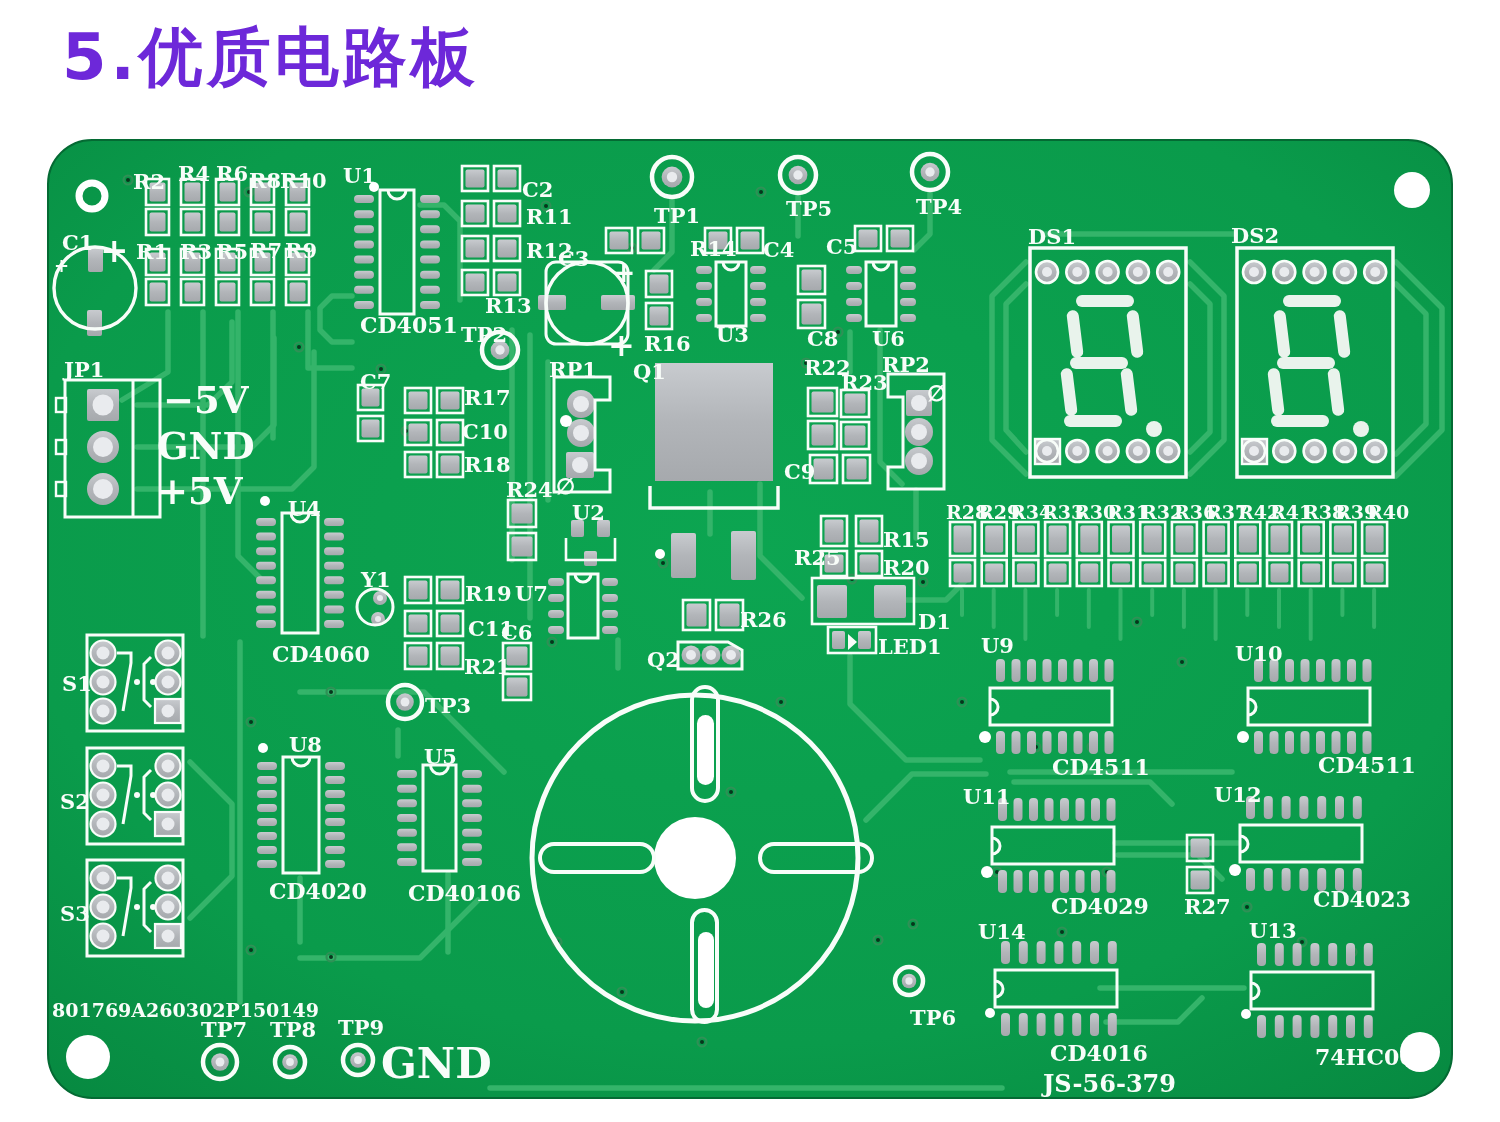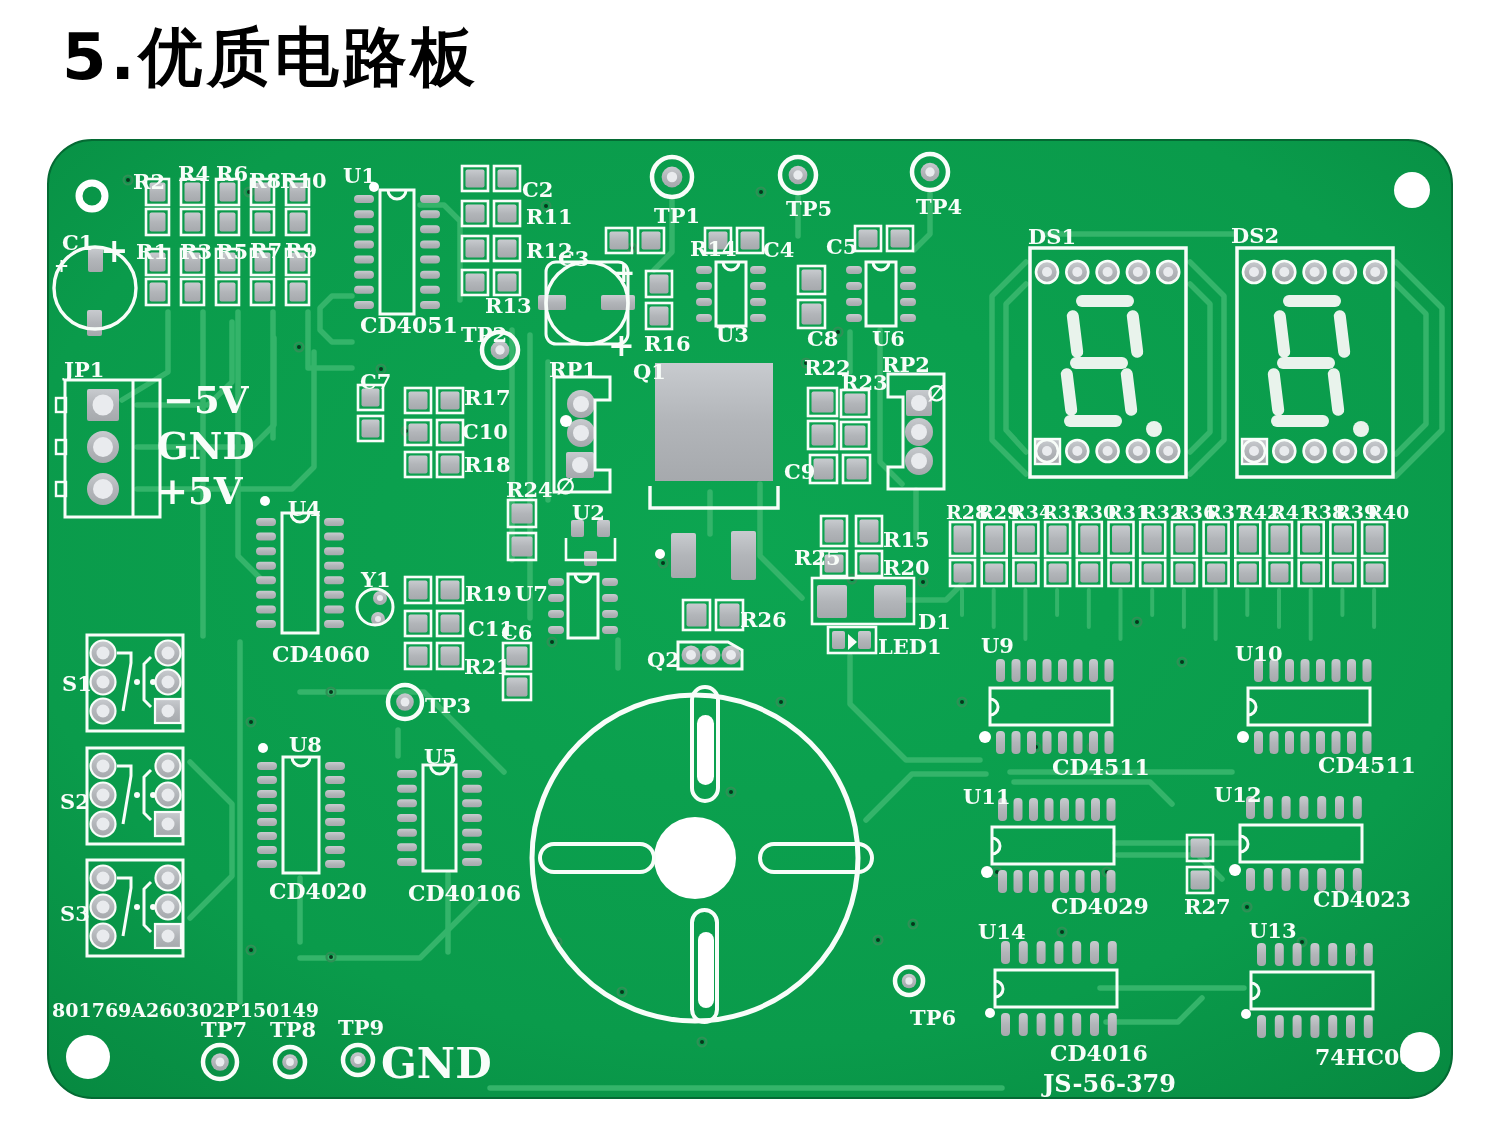--- a/index.html
+++ b/index.html
@@ -1,18 +1,18 @@
 <!DOCTYPE html>
 <html><head>
 <meta charset="utf-8">
 <style>
   html,body{margin:0;padding:0;background:#ffffff;}
   .stage{position:relative;width:1500px;height:1122px;background:#fff;overflow:hidden;
          font-family:"DejaVu Sans",sans-serif;}
-  .title{position:absolute;left:62px;top:14px;font-size:64px;font-weight:700;color:#000000;
+  .title{position:absolute;left:62px;top:14px;font-size:64px;font-weight:700;color:#6d28d9;
          letter-spacing:4px;font-family:"DejaVu Sans",sans-serif;}
   svg text{font-family:"DejaVu Serif","Liberation Serif",serif;font-weight:700;fill:#f8fdf9;}
 </style>
 </head>
 <body>
 
 <div class="stage">
   <div class="title">5.优质电路板</div>
   <svg id="pcb" width="1500" height="1122" viewBox="0 0 1500 1122">
     <defs>

